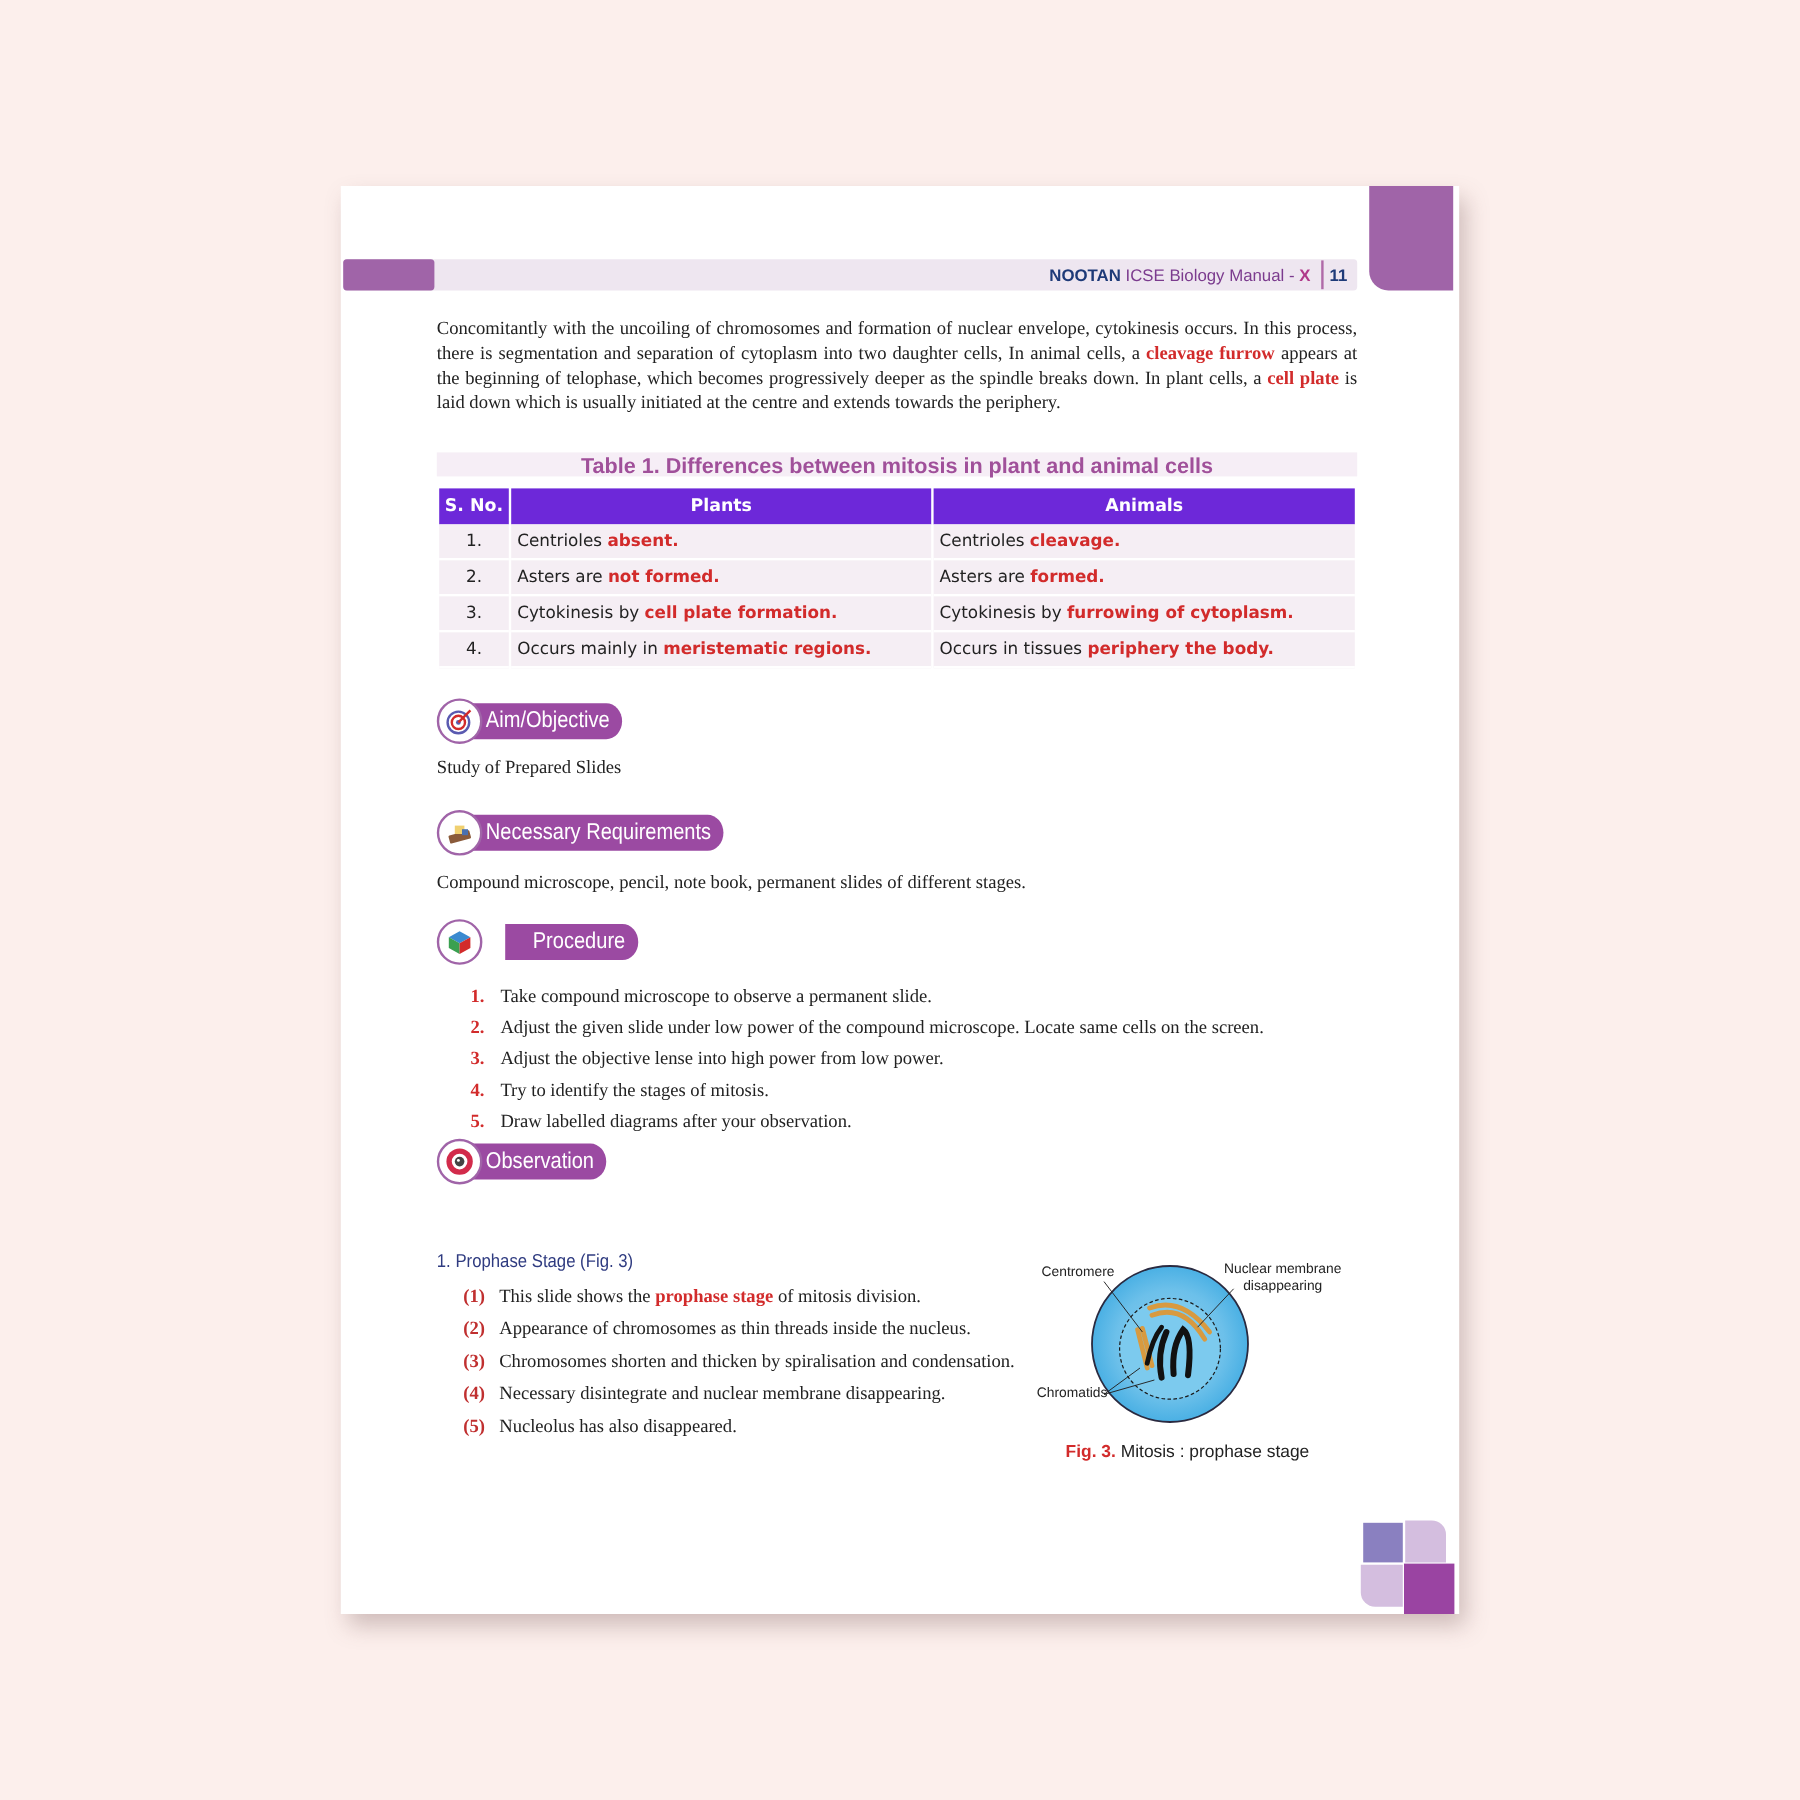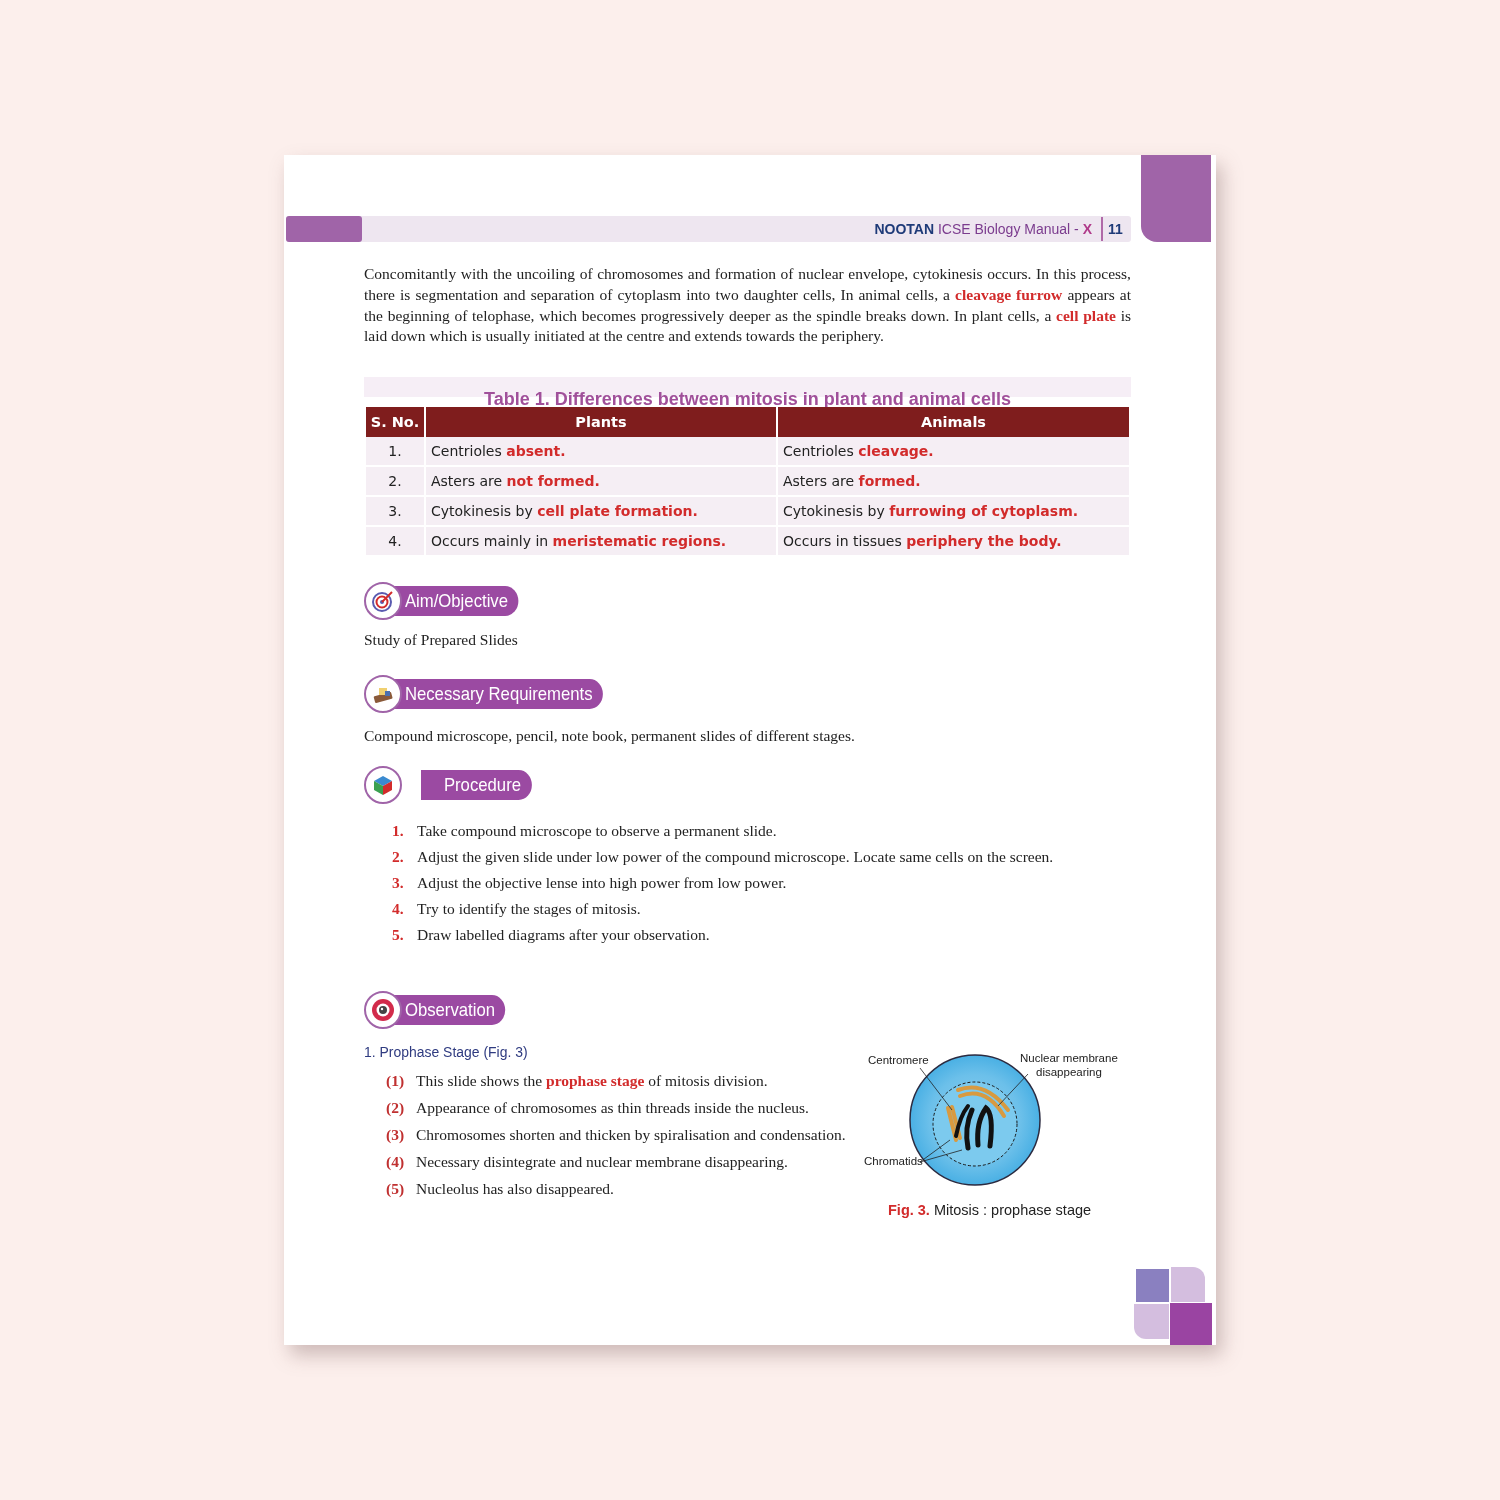--- a/index.html
+++ b/index.html
@@ -11,23 +11,23 @@
   .header-text { position:absolute; right:124px; top:66px; font-family:"Liberation Sans", sans-serif; font-size:14px; color:#7b3b8e; white-space:nowrap; }
   .header-text .brand { color:#1e3a78; font-weight:bold; }
   .header-text .x { color:#b03a8a; font-weight:bold; }
   .header-divider { position:absolute; left:817px; top:62px; width:2px; height:24px; background:#b06aa8; }
   .page-num { position:absolute; left:824px; top:66px; font-family:"Liberation Sans", sans-serif; font-weight:bold; font-size:14px; color:#1e3a78; }
 
   .body-text { position:absolute; left:80px; width:767px; font-size:15.5px; line-height:20.8px; color:#222; text-align:justify; }
   .red { color:#d22b2b; font-weight:bold; }
 
   .table-title-bar { position:absolute; left:80px; top:222px; width:767px; height:20px; background:#f6eef6; }
-  .table-title { position:absolute; left:80px; top:234px; width:767px; text-align:center; font-family:"Liberation Sans", sans-serif; font-weight:bold; font-size:18px; color:#a0509a; }
+  .table-title { position:absolute; left:80px; top:223px; width:767px; text-align:center; font-family:"Liberation Sans", sans-serif; font-weight:bold; font-size:18px; color:#a0509a; }
   table.diff { position:absolute; left:80px; top:252px; width:767px; border-collapse:separate; border-spacing:2px 0; font-family:"DejaVu Sans", sans-serif; font-size:14px; }
-  table.diff th { background:#7f1d1d; color:#fff; font-weight:bold; height:28px; font-size:14.5px; }
+  table.diff th { background:#6d28d9; color:#fff; font-weight:bold; height:28px; font-size:14.5px; }
   table.diff td { background:#f5eef4; height:28px; padding:0 5px; border-bottom:2px solid #fff; color:#222; }
   table.diff td.sn { text-align:center; width:48px; }
   table.diff td .hl { color:#d22b2b; font-weight:bold; }
 
   .sec-head { position:absolute; left:80px; height:36px; display:flex; align-items:center; }
   .sec-pill { height:30px; background:#9b4aa2; color:#fff; font-family:"Liberation Sans", sans-serif; font-size:19px; border-radius:0 15px 15px 0; display:flex; align-items:center; padding:0 12px 0 26px; margin-left:-20px; transform:scaleX(0.88); transform-origin:left center; }
   .sec-icon { width:34px; height:34px; border-radius:50%; background:#fff; border:2px solid #a064a8; position:relative; z-index:2; display:flex; align-items:center; justify-content:center; }
 
   .proc-list { position:absolute; left:108px; width:740px; font-size:15.5px; color:#222; }
   .proc-item { display:flex; line-height:22px; margin-bottom:4px; text-align:justify; }
@@ -146,21 +146,21 @@
     <div class="proc-item">
         <span class="proc-num">4.</span>
         <span>Try to identify the stages of mitosis.</span>
       </div>
     <div class="proc-item">
         <span class="proc-num">5.</span>
         <span>Draw labelled diagrams after your observation.</span>
       </div>
   </div>
 
-  <div class="sec-head" style="top:837px;justify-content:flex-end;">
+  <div class="sec-head" style="top:795px;justify-content:flex-end;">
     <div class="sec-icon">
       <svg width="26" height="26" viewBox="0 0 26 26">
           <circle cx="13" cy="13" r="11" fill="#d22b4b"></circle>
           <circle cx="13" cy="13" r="6.5" fill="#fff"></circle>
           <circle cx="13" cy="13" r="4" fill="#444"></circle>
           <circle cx="12" cy="12" r="1.2" fill="#fff"></circle>
         </svg>
     </div>
     <div class="sec-pill">Observation</div>
   </div>

